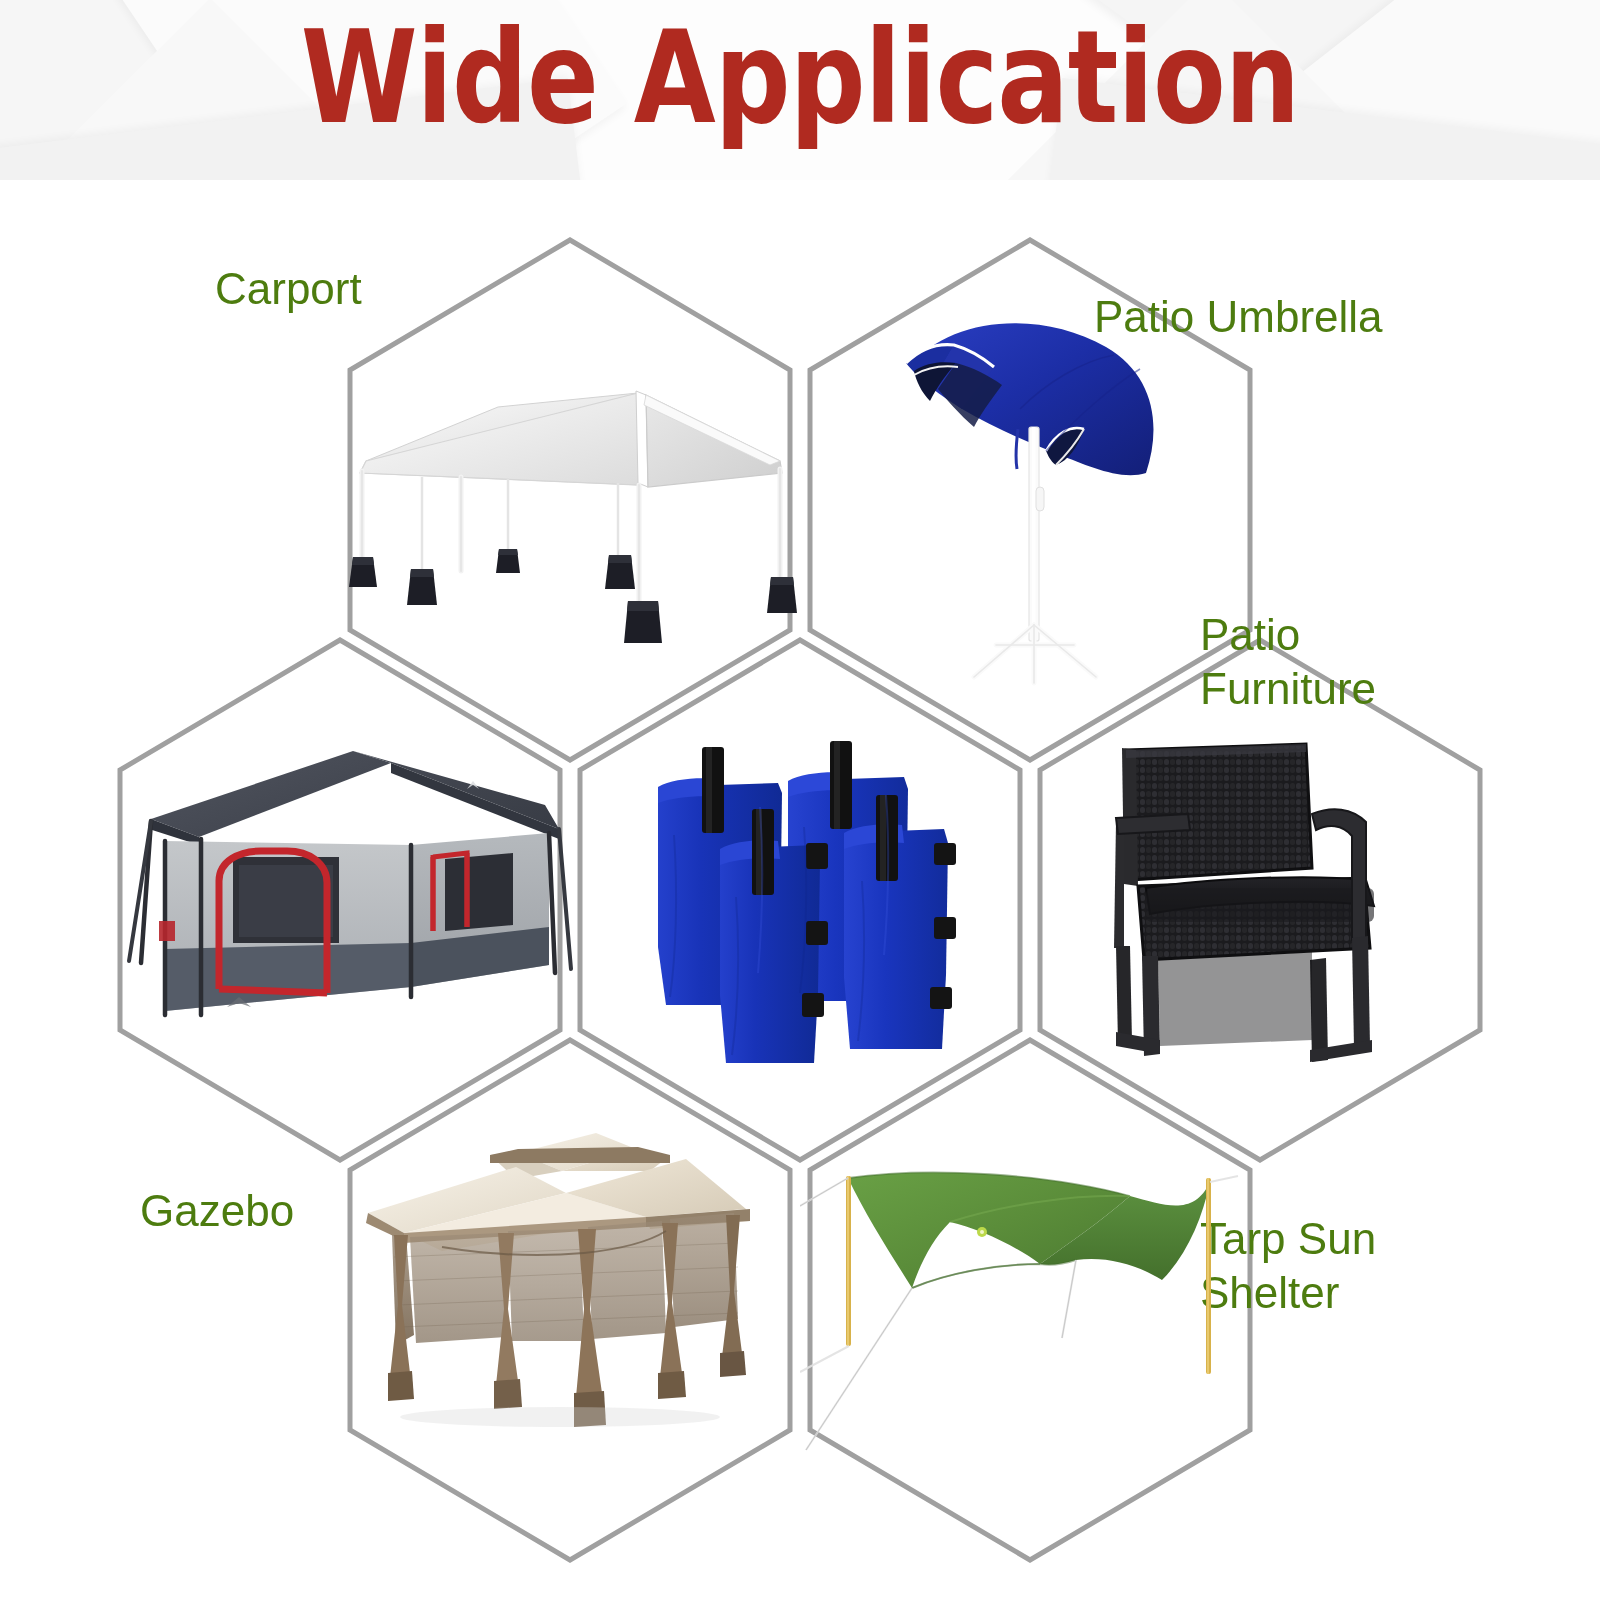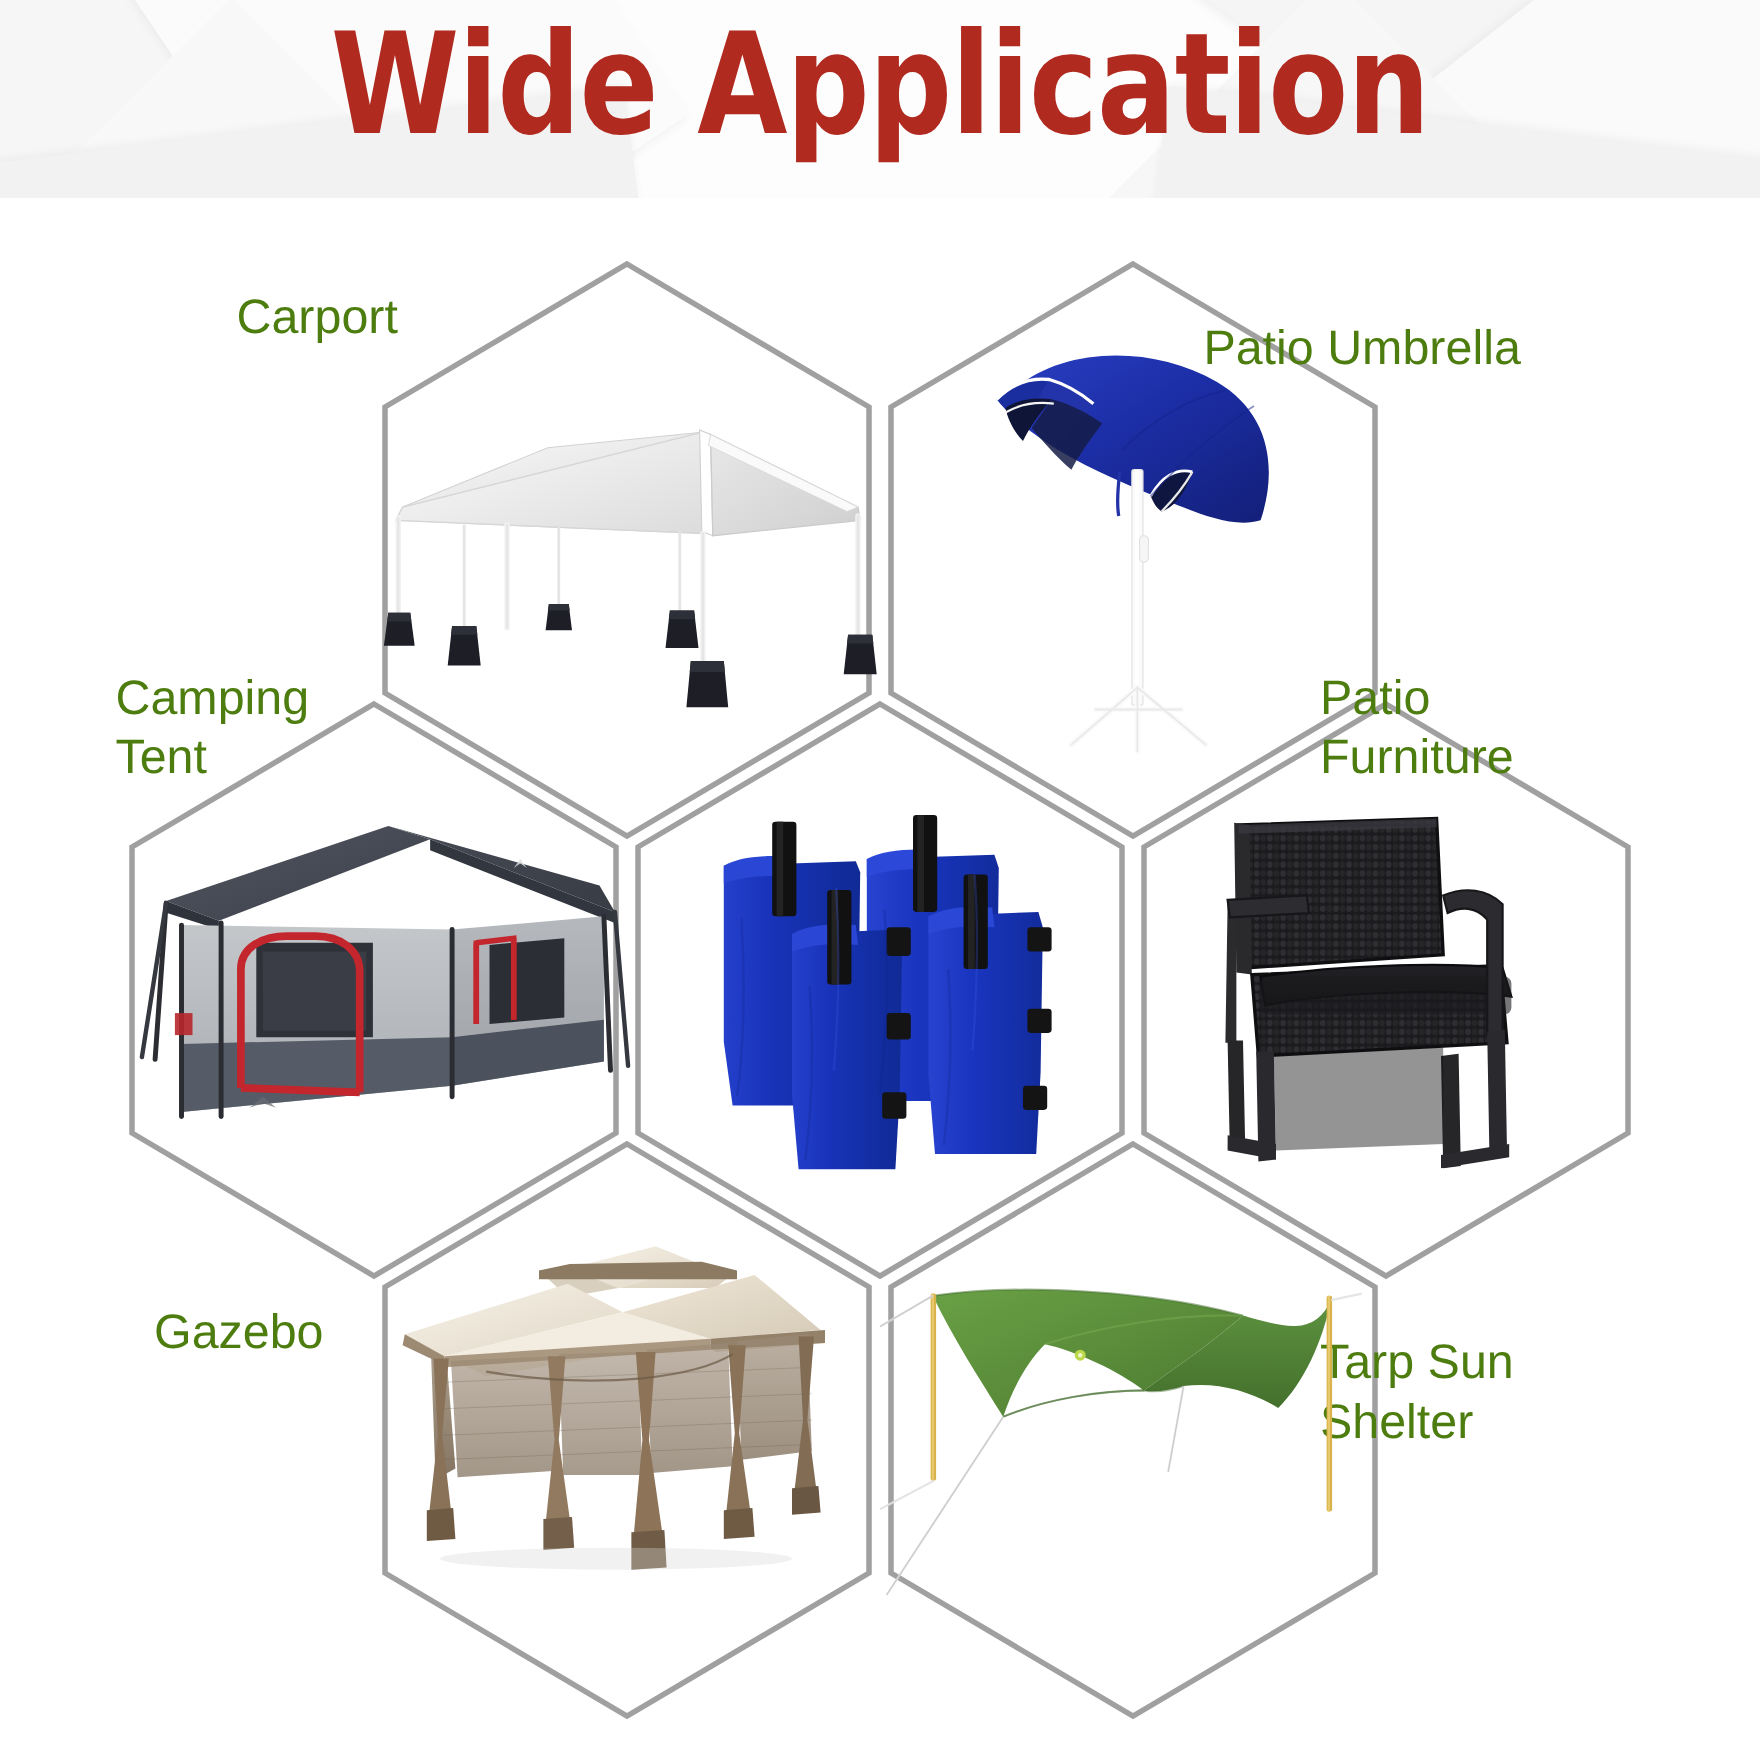--- a/index.html
+++ b/index.html
@@ -159,22 +159,20 @@
 
         <polygon points="570,870 790,1000 790,1260 570,1390 350,1260 350,1000"></polygon>
 
         <polygon points="1030,870 1250,1000 1250,1260 1030,1390 810,1260 810,1000"></polygon>
       </g>
     </svg>
   </div>
 
   <div class="hexlabel" id="label-carport">Carport</div>
   <div class="hexlabel" id="label-umbrella">Patio Umbrella</div>
-  <div class="hexlabel" id="label-camping-tent">Camping
-Tent</div>
   <div class="hexlabel" id="label-patio-furn">Patio
 Furniture</div>
   <div class="hexlabel" id="label-gazebo">Gazebo</div>
   <div class="hexlabel" id="label-tarp">Tarp Sun
 Shelter</div>
 
   <div class="art" id="art-carport">
     <svg width="460" height="290" viewBox="0 0 460 290" xmlns="http://www.w3.org/2000/svg">
       <defs>
         <linearGradient id="cpRoofL" x1="0" y1="0" x2="1" y2="1">

